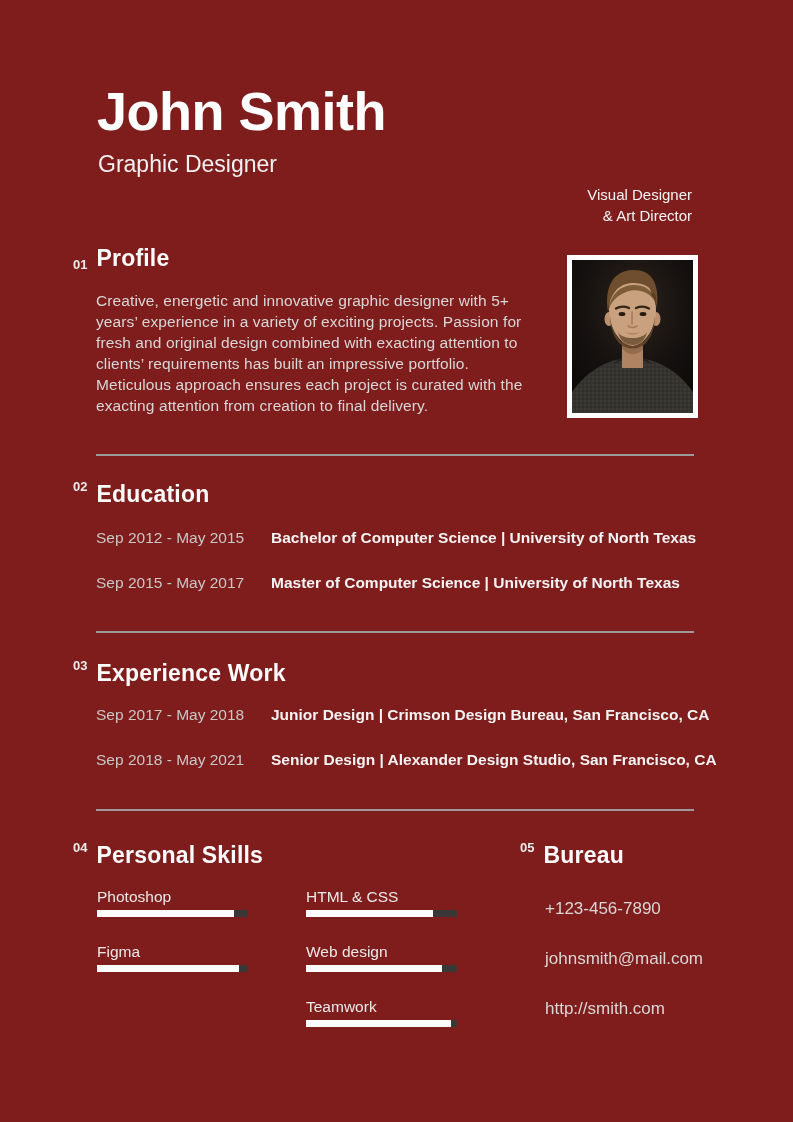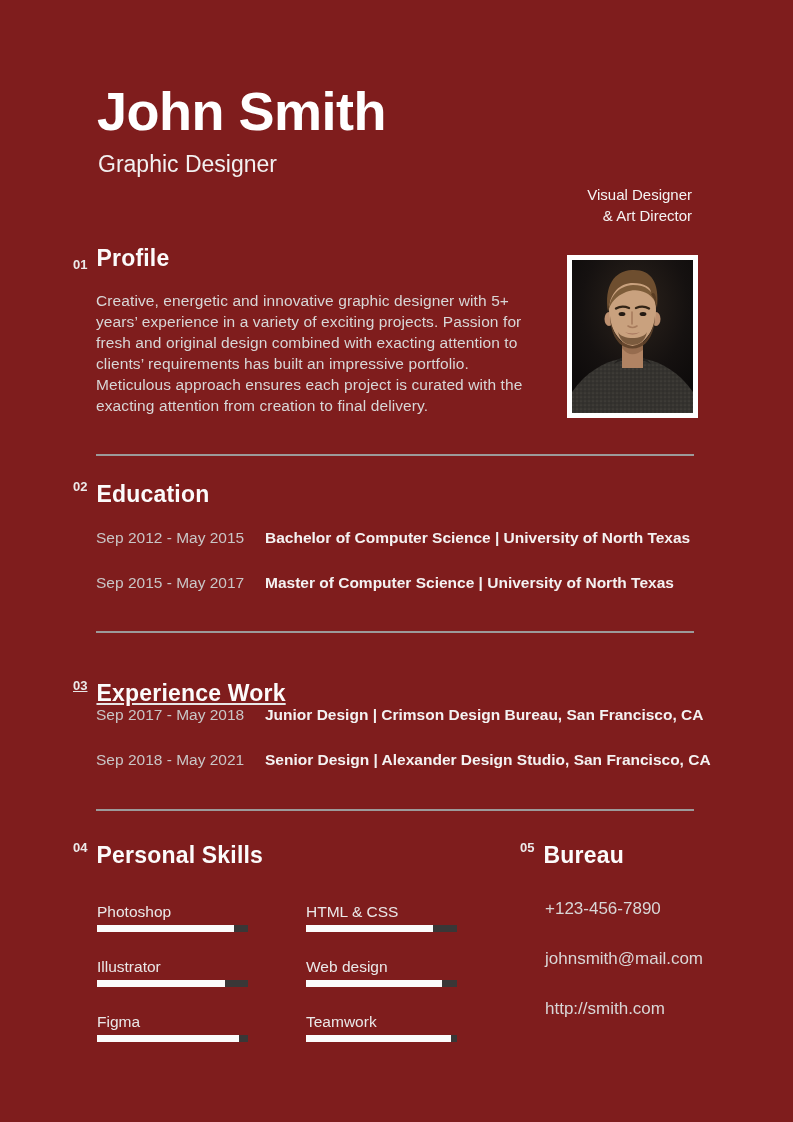--- a/index.html
+++ b/index.html
@@ -50,29 +50,29 @@
   .photo-frame svg { display:block; width:121px; height:153px; }
 
   
   .divider {
     position:absolute; left:96px; width:598px; height:2px;
     background:#9c9a9a; border:0;
   }
 
   
   .rows { position:absolute; left:96px; width:600px; }
-  .row  { display:grid; grid-template-columns:169px 1fr; align-items:baseline; }
+  .row  { display:grid; grid-template-columns:169px 1fr; align-items:baseline;gap:6px; }
   .row + .row { margin-top:27px; }
   .row-dates  { font-size:15.5px; color:#c9c6c6; font-weight:400; white-space:nowrap; }
   .row-detail { font-size:15.5px; color:#f4f2f2; font-weight:700; white-space:nowrap; }
 
   
   .skills-col { position:absolute; top:886px; width:151px; }
   .skill + .skill { margin-top:24px; }
-  .skill-label { font-size:15.5px; font-weight:500; color:#eae8e8; line-height:21px; margin-bottom:3px;margin-top:15px; }
+  .skill-label { font-size:15.5px; font-weight:500; color:#eae8e8; line-height:21px; margin-bottom:3px; }
   .skill-track { width:100%; height:7px; background:#393737; }
   .skill-fill  { height:7px; background:#fbfbfb; }
 
   
   .contact-list { position:absolute; left:545px; top:898px; }
   .contact-item { font-size:17px; color:#d9d6d6; line-height:21px; font-weight:500; }
   .contact-item + .contact-item { margin-top:29px; }
 </style>
 </head>
 <body>
@@ -151,21 +151,21 @@
       <span class="row-detail">Bachelor of Computer Science | University of North Texas</span>
     </div>
     <div class="row">
       <span class="row-dates">Sep 2015 - May 2017</span>
       <span class="row-detail">Master of Computer Science | University of North Texas</span>
     </div>
   </div>
 
   <hr class="divider" style="top:631px;">
 
-  <div class="sec-head" style="left:73px; top:678px;text-decoration:underline;">
+  <div class="sec-head" style="left:73px; top:658px;">
     <span class="sec-num">03</span>
     <h2 class="sec-title">Experience Work</h2>
   </div>
   <div class="rows" style="top:706px;">
     <div class="row">
       <span class="row-dates">Sep 2017 - May 2018</span>
       <span class="row-detail">Junior Design | Crimson Design Bureau, San Francisco, CA</span>
     </div>
     <div class="row">
       <span class="row-dates">Sep 2018 - May 2021</span>
@@ -178,26 +178,20 @@
   <div class="sec-head" style="left:73px; top:840px;">
     <span class="sec-num">04</span>
     <h2 class="sec-title">Personal Skills</h2>
   </div>
 
   <div class="skills-col" style="left:97px;">
     <div class="skill">
       <div class="skill-label">Photoshop</div>
       <div class="skill-track">
         <div class="skill-fill" style="width: 91%;"></div>
-      </div>
-    </div>
-    <div class="skill">
-      <div class="skill-label">Illustrator</div>
-      <div class="skill-track">
-        <div class="skill-fill" style="width: 85%;"></div>
       </div>
     </div>
     <div class="skill">
       <div class="skill-label">Figma</div>
       <div class="skill-track">
         <div class="skill-fill" style="width: 94%;"></div>
       </div>
     </div>
   </div>
 

